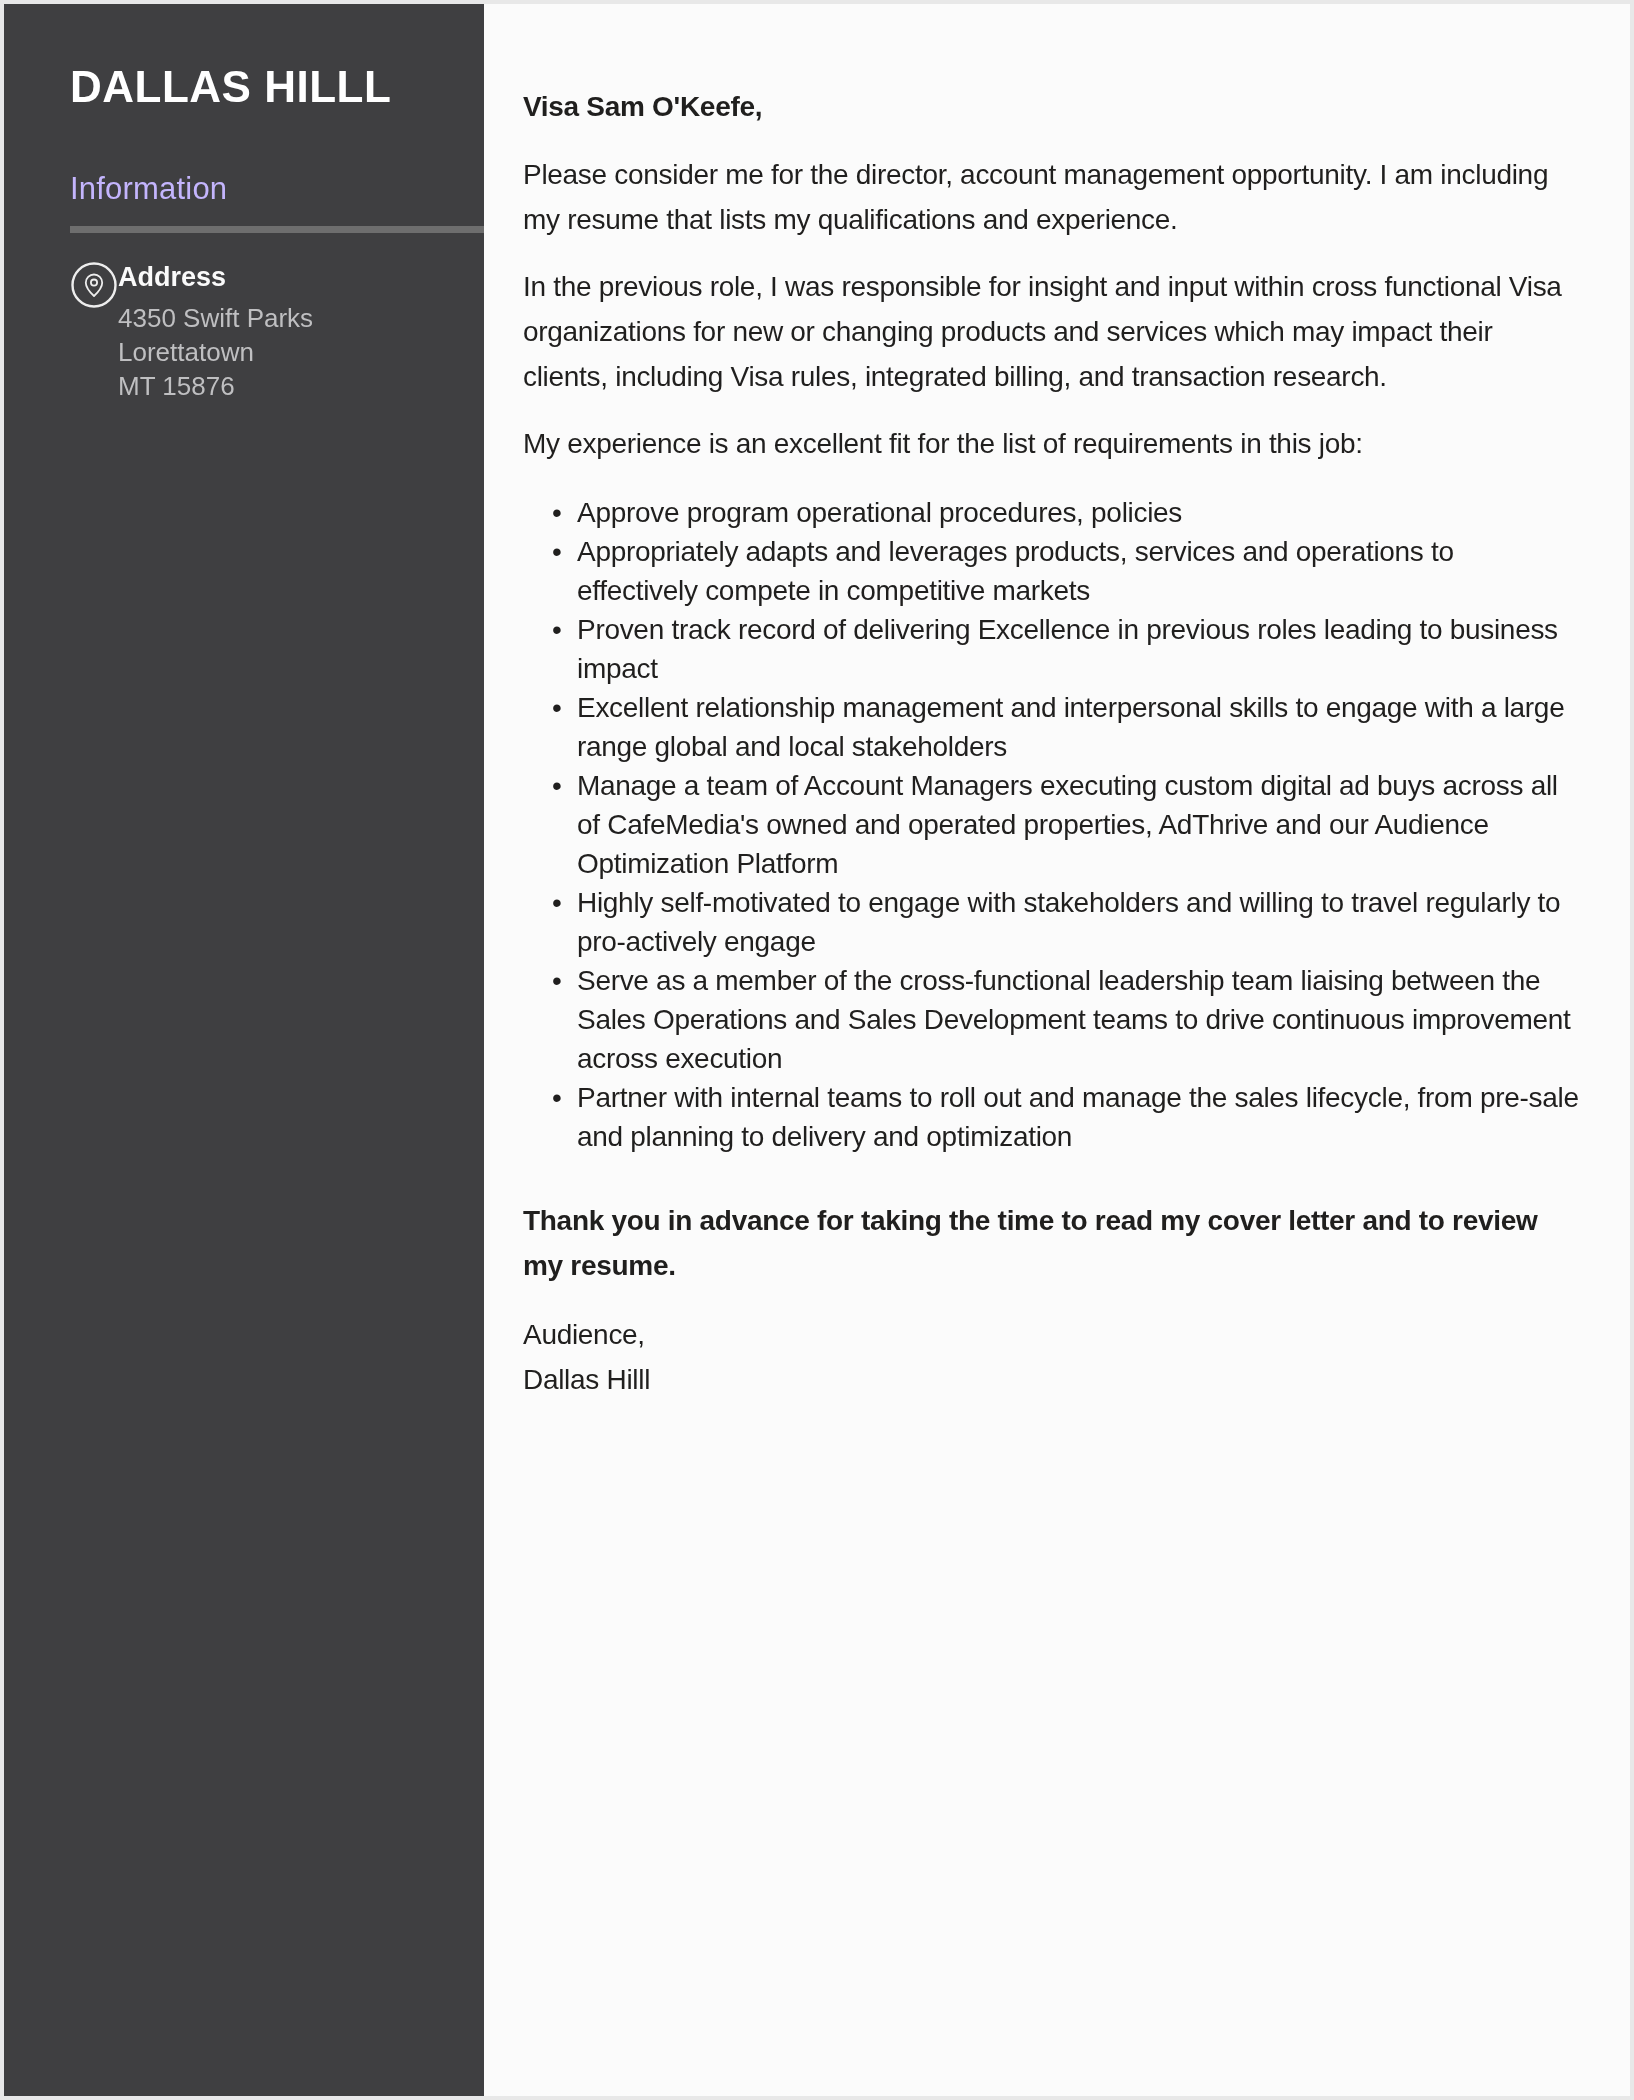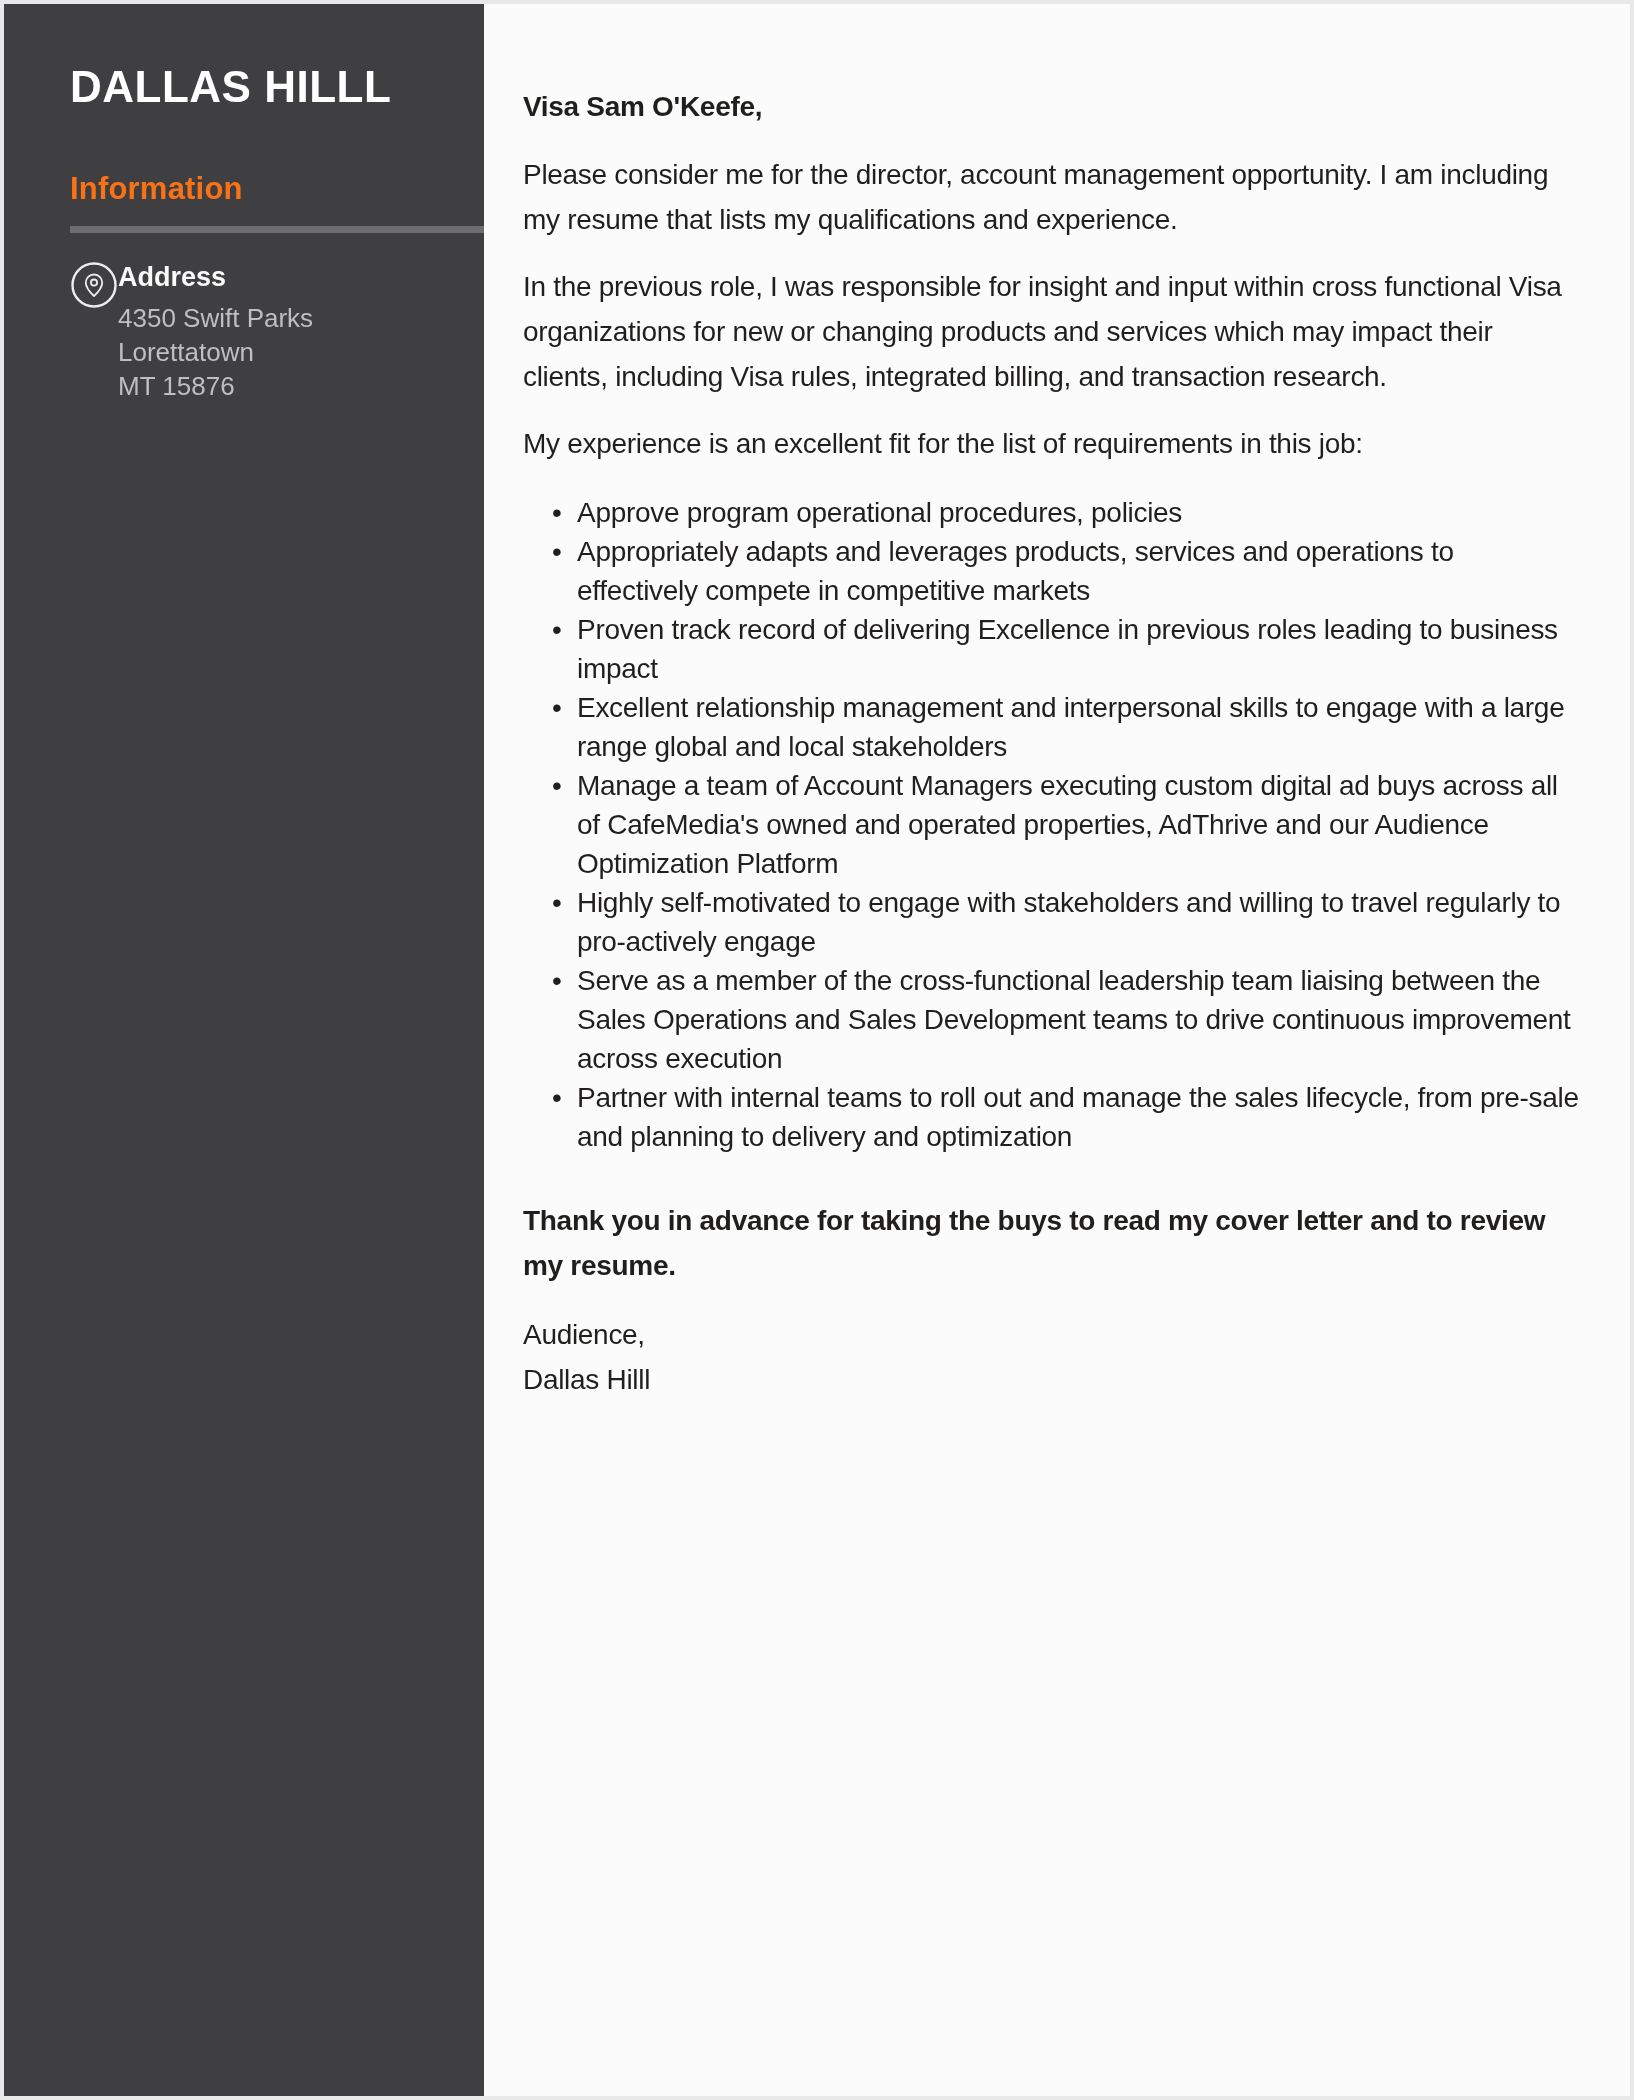--- a/index.html
+++ b/index.html
@@ -28,22 +28,22 @@
     font-size: 44px;
     font-weight: 700;
     letter-spacing: 0.5px;
     color: #ffffff;
     line-height: 1.15;
     padding-right: 30px;
   }
   .info-title {
     margin-top: 58px;
     font-size: 31px;
-    font-weight: 700;
-    color: #f97316;
+    font-weight: 400;
+    color: #c4b5fd;
     letter-spacing: 0.2px;
   }
   .info-divider {
     margin-top: 19px;
     height: 7px;
     width: 100%;
     background: #6e6e6e;
   }
   .address-row {
     margin-top: 26px;
@@ -139,21 +139,21 @@
         <li>Approve program operational procedures, policies</li>
         <li>Appropriately adapts and leverages products, services and operations to effectively compete in competitive markets</li>
         <li>Proven track record of delivering Excellence in previous roles leading to business impact</li>
         <li>Excellent relationship management and interpersonal skills to engage with a large range global and local stakeholders</li>
         <li>Manage a team of Account Managers executing custom digital ad buys across all of CafeMedia's owned and operated properties, AdThrive and our Audience Optimization Platform</li>
         <li>Highly self-motivated to engage with stakeholders and willing to travel regularly to pro-actively engage</li>
         <li>Serve as a member of the cross-functional leadership team liaising between the Sales Operations and Sales Development teams to drive continuous improvement across execution</li>
         <li>Partner with internal teams to roll out and manage the sales lifecycle, from pre-sale and planning to delivery and optimization</li>
       </ul>
 
-      <p class="thanks">Thank you in advance for taking the buys to read my cover letter and to review my resume.</p>
+      <p class="thanks">Thank you in advance for taking the time to read my cover letter and to review my resume.</p>
 
       <div class="signoff">
         <div>Audience,</div>
         <div>Dallas Hilll</div>
       </div>
     </div>
   </main>
 
 </div>
 

